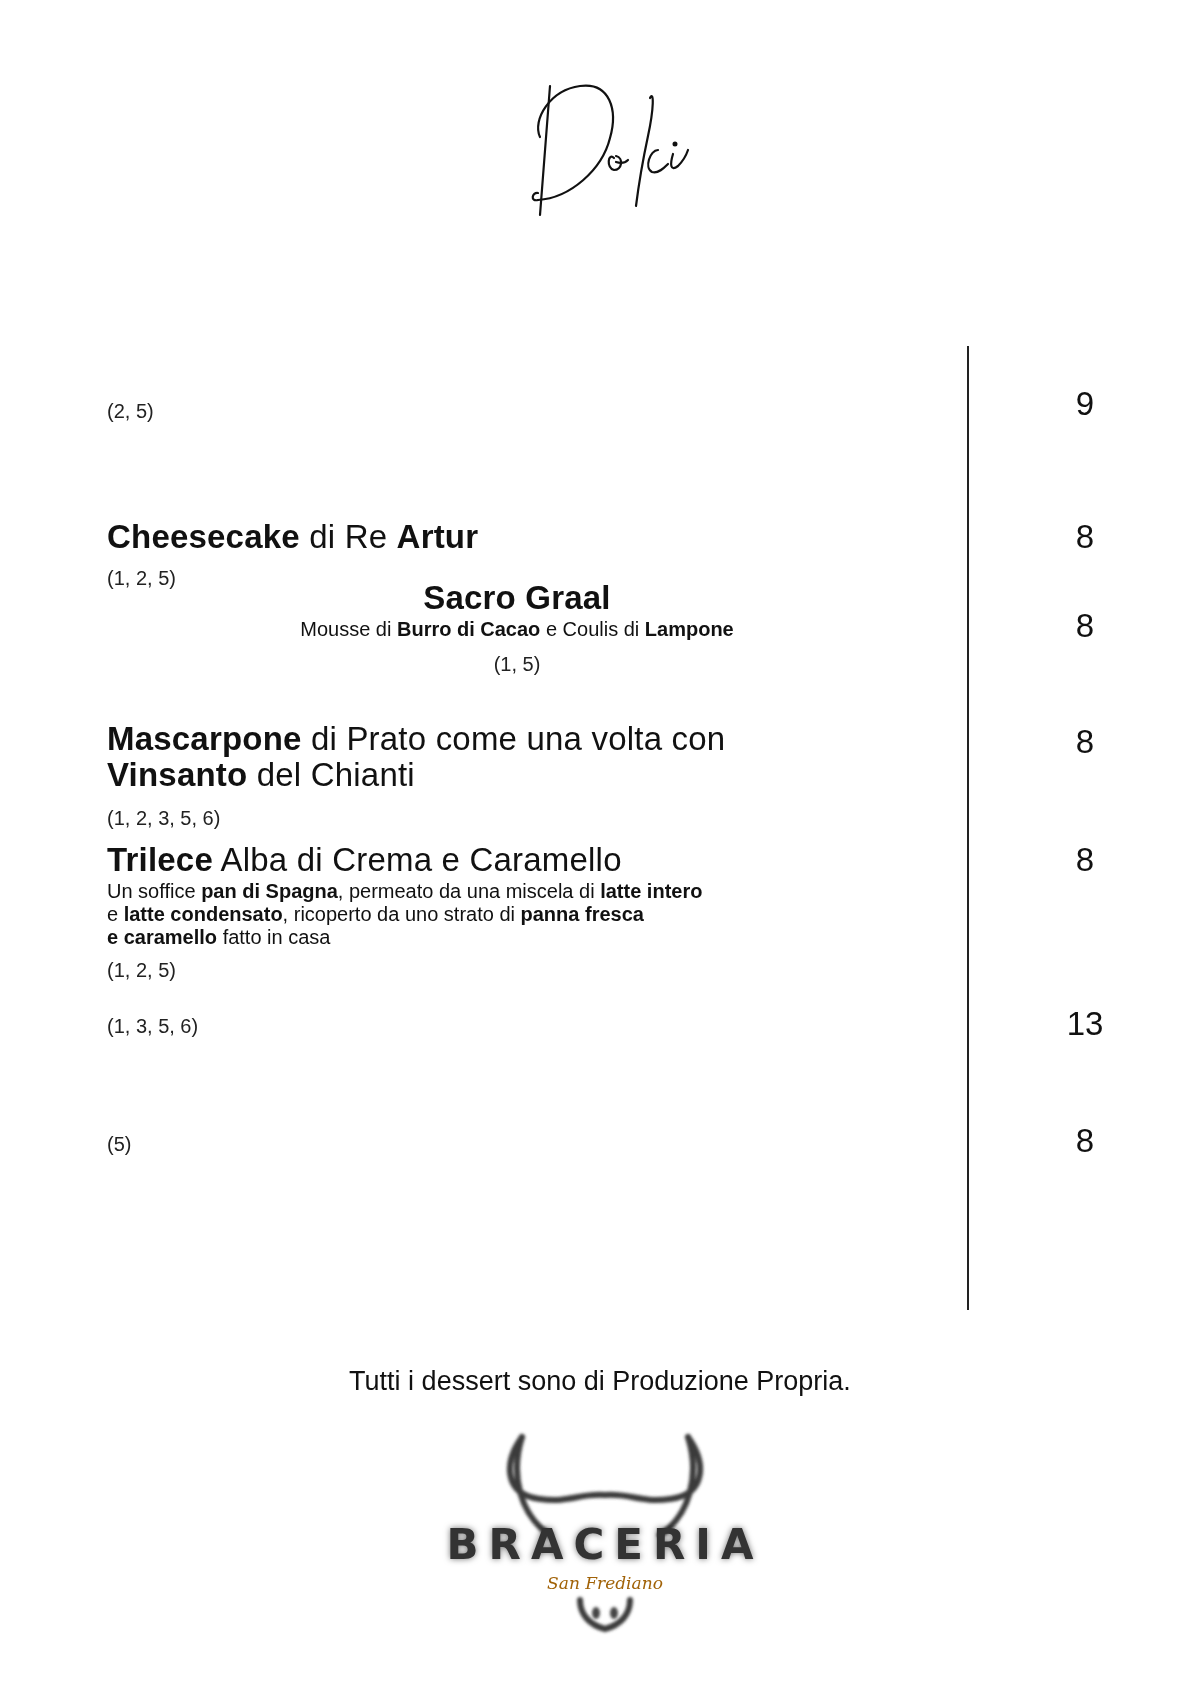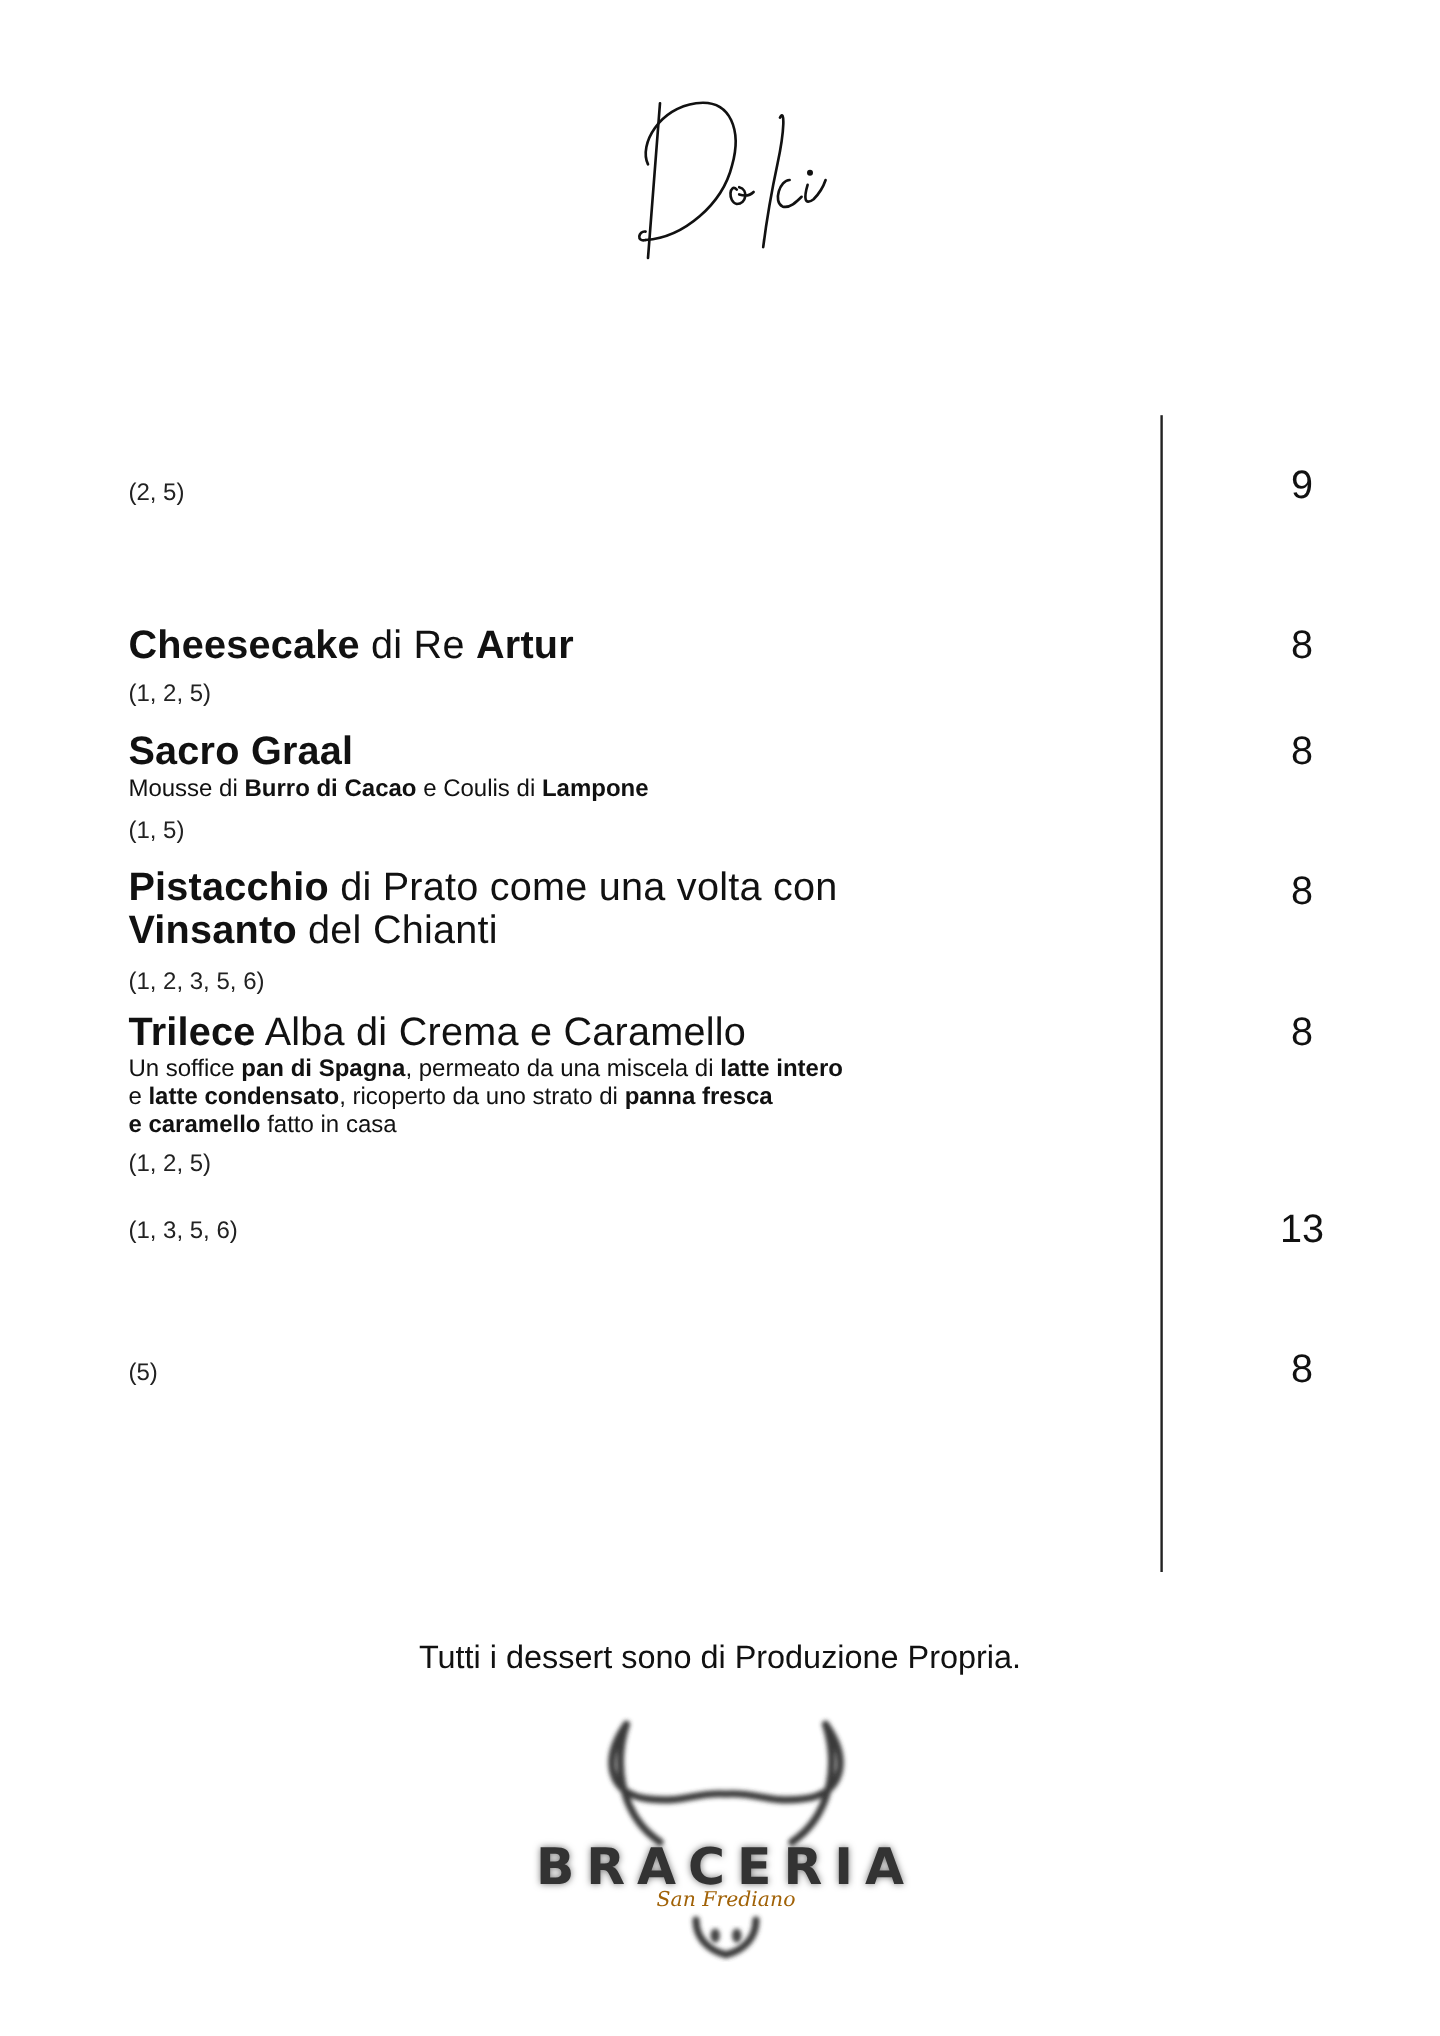--- a/index.html
+++ b/index.html
@@ -9,21 +9,21 @@
   .divider { position: absolute; left: 967px; top: 346px; width: 2px; height: 964px; background: #222; }
   .item { position: absolute; left: 107px; width: 820px; }
   .item-name { font-size: 33px; line-height: 36px; font-weight: 400; letter-spacing: 0.2px; }
   .item-desc { font-size: 20px; line-height: 23px; margin-top: 2px; }
   .allergens { font-size: 20px; line-height: 22px; color: #222; }
   b { font-weight: 700; }
   .price { position: absolute; left: 1040px; width: 90px; text-align: center; font-size: 33px; line-height: 36px; }
   .footer-note { position: absolute; top: 1365px; left: 0; width: 1200px; text-align: center; font-size: 27px; line-height: 32px; }
   .logo { position: absolute; left: 440px; top: 1425px; width: 330px; height: 210px; }
   .logo-word { position: absolute; left: 0; top: 95px; width: 330px; text-align: center; font-family: "DejaVu Sans", sans-serif;
-               font-weight: 700; font-size: 42px; letter-spacing: 10px; color: #333; text-shadow: 0 0 6px rgba(0,0,0,0.55); margin-top: 11px; }
+               font-weight: 700; font-size: 42px; letter-spacing: 10px; color: #333; text-shadow: 0 0 6px rgba(0,0,0,0.55); }
   .logo-sub { position: absolute; left: 0; top: 148px; width: 330px; text-align: center; font-family: "DejaVu Serif", serif;
               font-style: italic; font-size: 17px; color: #a16207; }
 </style>
 </head>
 <body>
 
 <svg class="title-script" viewBox="0 0 190 150">
   <title>Dolci</title>
   <g fill="none" stroke="#111" stroke-width="2.2" stroke-linecap="round" stroke-linejoin="round">
 
@@ -49,29 +49,29 @@
   <div class="allergens" style="margin-top:14px;">(2, 5)</div>
 </div>
 <div class="price" style="top:386px;">9</div>
 
 <div class="item" style="top:519px;">
   <div class="item-name"><b>Cheesecake</b><span> di Re </span><b>Artur</b></div>
   <div class="allergens" style="margin-top:12px;">(1, 2, 5)</div>
 </div>
 <div class="price" style="top:519px;">8</div>
 
-<div class="item" style="top:608px;">
+<div class="item" style="top:580px;text-align:center;">
   <div class="item-name"><b>Sacro Graal</b></div>
   <div class="item-desc"><span>Mousse di </span><b>Burro di Cacao</b><span> e Coulis di </span><b>Lampone</b></div>
   <div class="allergens" style="margin-top:12px;">(1, 5)</div>
 </div>
 <div class="price" style="top:608px;">8</div>
 
 <div class="item" style="top:721px;">
-  <div class="item-name"><b>Pistacchio</b><span> di Prato come una volta con</span><br><b> Vinsanto</b><span> del Chianti</span></div>
+  <div class="item-name"><b>Mascarpone</b><span> di Prato come una volta con</span><br><b> Vinsanto</b><span> del Chianti</span></div>
   <div class="allergens" style="margin-top:14px;">(1, 2, 3, 5, 6)</div>
 </div>
 <div class="price" style="top:724px;">8</div>
 
 <div class="item" style="top:842px;">
   <div class="item-name"><b>Trilece</b><span> Alba di Crema e Caramello</span></div>
   <div class="item-desc"><span>Un soffice </span><b>pan di Spagna</b><span>, permeato da una miscela di </span><b>latte intero</b><br><span>e </span><b>latte condensato</b><span>, ricoperto da uno strato di </span><b>panna fresca</b><br><b>e caramello</b><span> fatto in casa</span></div>
   <div class="allergens" style="margin-top:10px;">(1, 2, 5)</div>
 </div>
 <div class="price" style="top:842px;">8</div>

